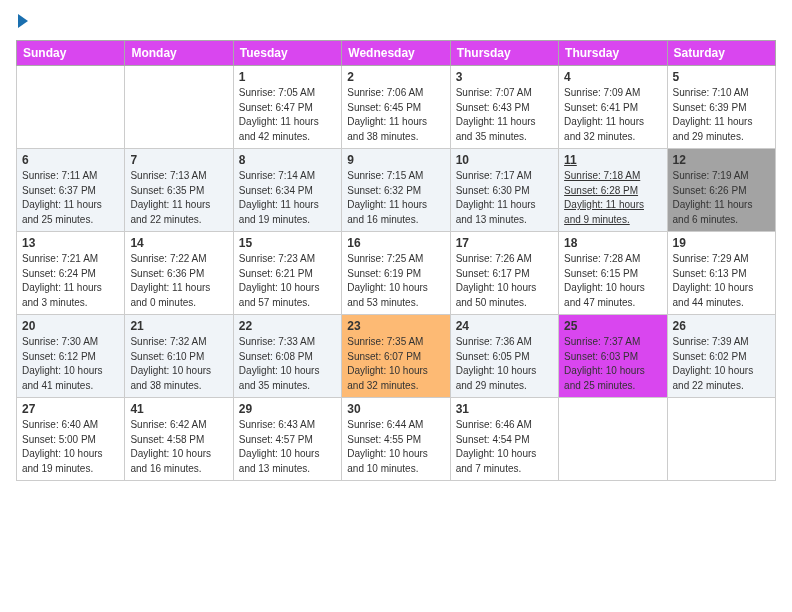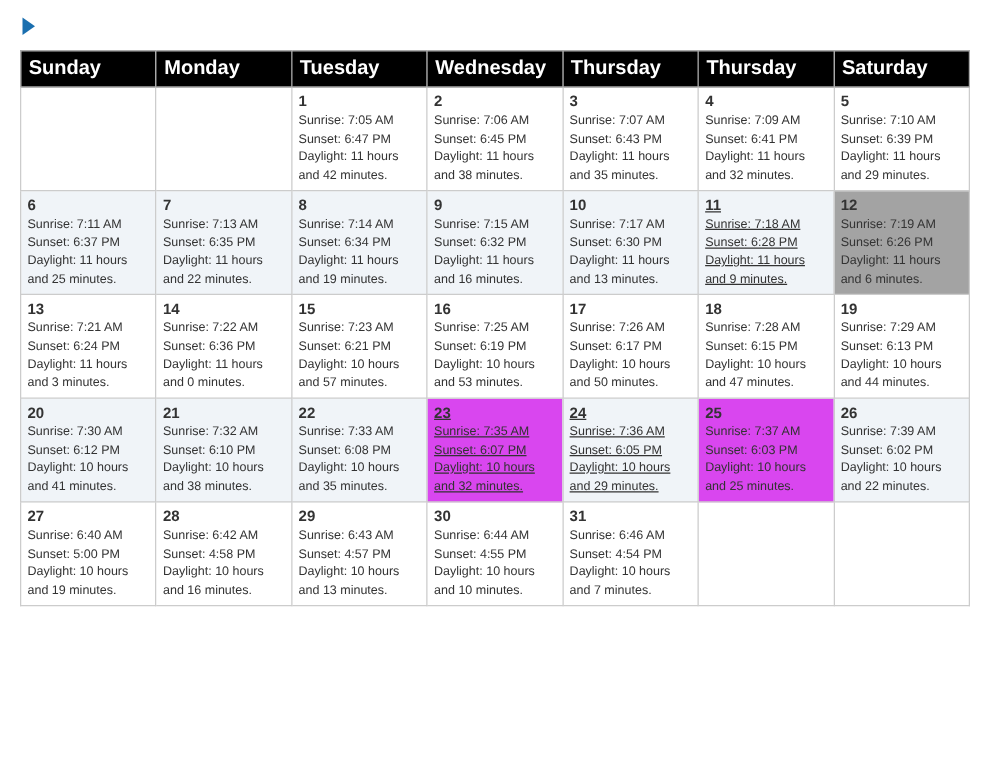--- a/index.html
+++ b/index.html
@@ -48,25 +48,25 @@
       font-size: 15px;
       color: #555;
       margin-top: 2px;
     }
     .calendar {
       width: 100%;
       border-collapse: collapse;
       font-size: 11px;
     }
     .calendar th {
-      background-color: #000000;
+      background-color: #d946ef;
       color: #fff;
       text-align: left;
       padding: 5px 6px;
-      font-size: 16px;
+      font-size: 12px;
       font-weight: bold;
       border: 1px solid #aaa;
     }
     .calendar td {
       vertical-align: top;
       padding: 4px 5px;
       border: 1px solid #ccc;
       width: 108px;
       height: 80px;
       color: #333;
@@ -252,27 +252,27 @@
           <div class="day-info">Sunrise: 7:32 AM
 Sunset: 6:10 PM
 Daylight: 10 hours and 38 minutes.</div>
         </td>
         <td style="background: rgb(240, 244, 248); margin-top: 20px;">
           <span class="day-num">22</span>
           <div class="day-info">Sunrise: 7:33 AM
 Sunset: 6:08 PM
 Daylight: 10 hours and 35 minutes.</div>
         </td>
-        <td style="background: #d946ef; text-decoration: underline;">
+        <td style="background: #fdba74;">
           <span class="day-num">23</span>
           <div class="day-info">Sunrise: 7:35 AM
 Sunset: 6:07 PM
 Daylight: 10 hours and 32 minutes.</div>
         </td>
-        <td style="background: rgb(240, 244, 248); text-decoration: underline;">
+        <td style="background: rgb(240, 244, 248);">
           <span class="day-num">24</span>
           <div class="day-info">Sunrise: 7:36 AM
 Sunset: 6:05 PM
 Daylight: 10 hours and 29 minutes.</div>
         </td>
         <td style="background: #d946ef;">
           <span class="day-num">25</span>
           <div class="day-info">Sunrise: 7:37 AM
 Sunset: 6:03 PM
 Daylight: 10 hours and 25 minutes.</div>
@@ -285,21 +285,21 @@
         </td>
       </tr>
       <tr>
         <td>
           <span class="day-num">27</span>
           <div class="day-info">Sunrise: 6:40 AM
 Sunset: 5:00 PM
 Daylight: 10 hours and 19 minutes.</div>
         </td>
         <td>
-          <span class="day-num">28</span>
+          <span class="day-num">41</span>
           <div class="day-info">Sunrise: 6:42 AM
 Sunset: 4:58 PM
 Daylight: 10 hours and 16 minutes.</div>
         </td>
         <td>
           <span class="day-num">29</span>
           <div class="day-info">Sunrise: 6:43 AM
 Sunset: 4:57 PM
 Daylight: 10 hours and 13 minutes.</div>
         </td>

